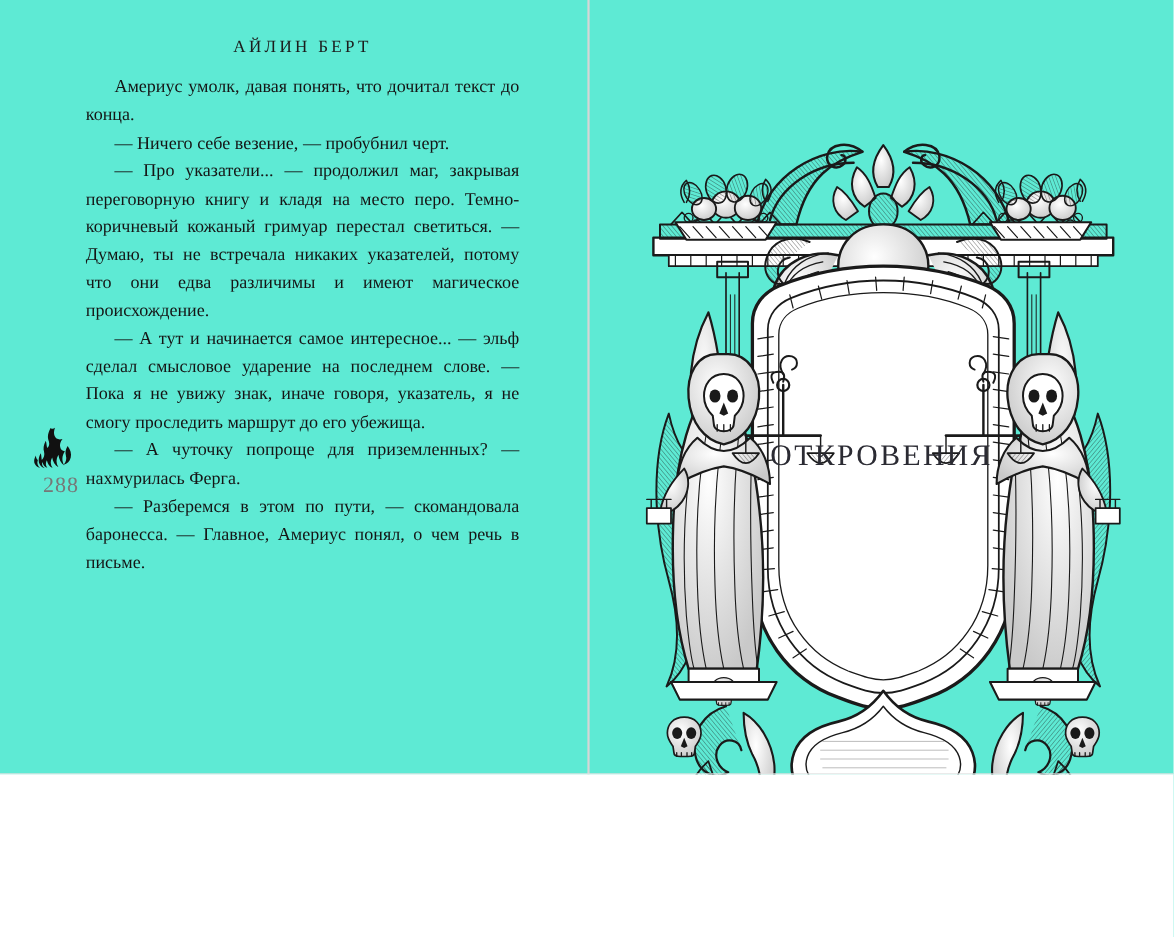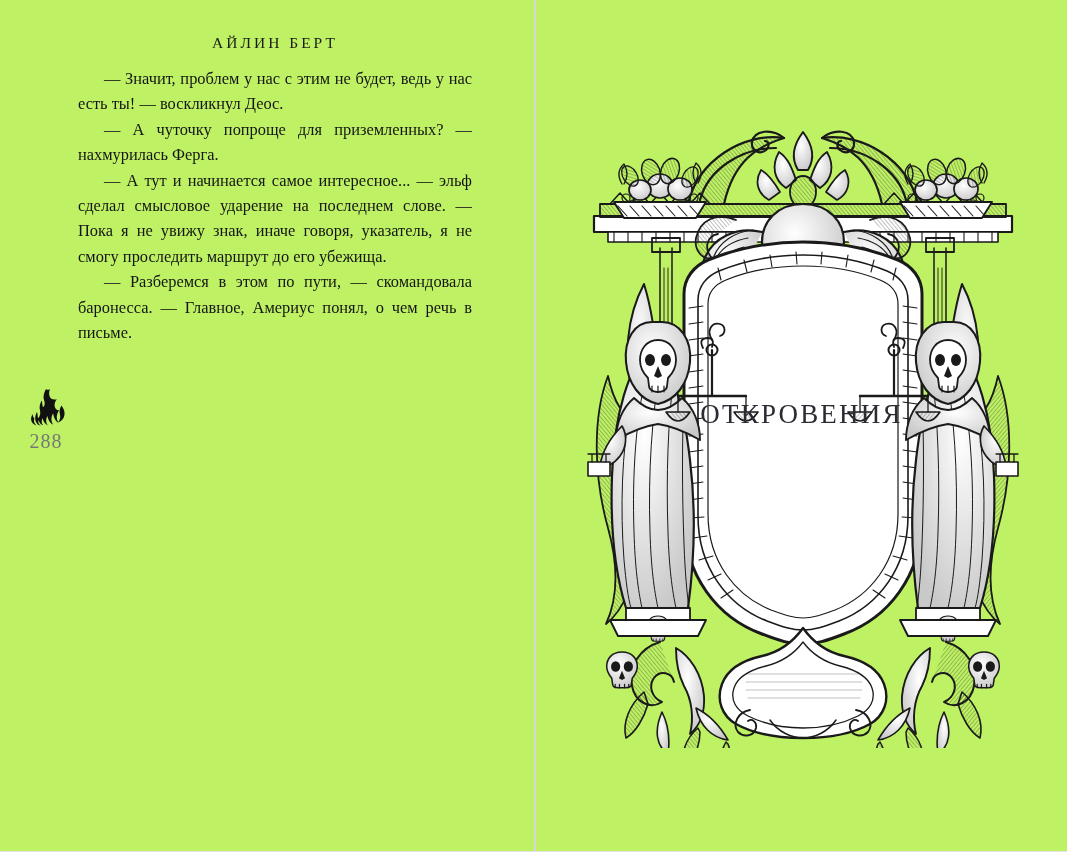--- a/index.html
+++ b/index.html
@@ -4,22 +4,22 @@
 <title>Book Spread</title>
 <style>
   html, body {
     margin: 0;
     padding: 0;
     background: #ffffff;
   }
   #page {
     position: relative;
     width: 1067px;
-    height: 852px;
-    background: #bef264;
+    height: 704px;
+    background: #5eead4;
     overflow: hidden;
     font-family: "Liberation Serif", "DejaVu Serif", serif;
     box-sizing: border-box;
   }
 
   
   .gutter {
     position: absolute;
     left: 534px;
     top: 0;
@@ -52,21 +52,21 @@
     letter-spacing: 3.0px;
     color: #1c1c1c;
     font-variant: small-caps;
     text-transform: uppercase;
   }
   .folio-block {
     position: absolute;
     left: 20px;
     top: 388px;
     width: 52px;
-    text-align: center;
+    text-align: right;
   }
   .folio-orn {
     display: block;
     width: 52px;
     height: 38px;
   }
   .folio-num {
     display: block;
     margin-top: 4px;
     font-size: 20px;
@@ -133,23 +133,25 @@
             <path d="M26 1 C22.5 7.5 23.6 10.5 24.4 13.2 C25.2 16 24.6 18 22.9 19.3 C22.2 16.7 22.4 14.6 21.6 12.6 C19.4 16.8 19.3 19.9 20.0 22.5 C20.8 25.6 20.0 28.4 18.0 30.2 C17.6 27.9 17.7 25.8 17.0 24.0 C14.6 28.3 14.9 31.9 16.3 34.4 C17.3 36.2 18.9 37.2 20.8 37.6 C18.6 36.1 17.7 34.0 18.5 31.9 C19.2 34.6 20.6 36.4 23.0 37.2 C21.4 35.0 21.3 32.7 22.6 30.3 C23.3 33.6 24.9 35.9 27.8 37.4 C25.7 34.3 25.6 31.2 27.4 27.9 C28.1 31.9 29.9 34.8 33.1 36.8 C30.8 33.0 30.8 29.2 33.1 25.3 C33.7 29.6 35.3 32.8 38.4 35.1 C36.0 30.7 36.2 26.4 39.0 22.2 C36.6 22.0 35.2 20.7 34.7 18.4 C34.2 16.1 34.9 13.7 36.8 11.2 C33.0 12.0 30.6 11.0 29.6 8.2 C28.8 6.0 29.0 3.6 30.0 0.9 C28.6 2.1 27.3 2.2 26 1 Z"></path>
             <path d="M41.5 17.5 C39.6 20.5 39.1 23.4 39.9 26.2 C40.8 29.4 40.0 32.2 37.8 34.5 C41.2 33.6 43.4 31.3 44.3 27.8 C45.1 24.6 44.2 21.2 41.5 17.5 Z"></path>
             <path d="M12.6 26.0 C10.9 29.0 10.6 31.6 11.7 33.8 C12.6 35.6 14.2 36.8 16.4 37.4 C14.1 35.4 13.4 33.0 14.4 30.2 C13.3 29.3 12.7 27.9 12.6 26.0 Z"></path>
           </g>
         </svg>
       </span>
       <span class="folio-num">288</span>
     </div>
 
     <div class="bodycol">
-      <p>— Значит, проблем у нас с этим не будет, ведь у нас есть ты! — воскликнул Деос.</p>
+      <p>Америус умолк, давая понять, что дочитал текст до конца.</p>
+      <p>— Ничего себе везение, — пробубнил черт.</p>
+      <p>— Про указатели... — продолжил маг, закрывая переговорную книгу и кладя на место перо. Темно-коричневый кожаный гримуар перестал светиться. — Думаю, ты не встречала никаких указателей, потому что они едва различимы и имеют магическое происхождение.</p>
+      <p>— А тут и начинается самое интересное... — эльф сделал смысловое ударение на последнем слове. — Пока я не увижу знак, иначе говоря, указатель, я не смогу проследить маршрут до его убежища.</p>
       <p>— А чуточку попроще для приземленных? — нахмурилась Ферга.</p>
-      <p>— А тут и начинается самое интересное... — эльф сделал смысловое ударение на последнем слове. — Пока я не увижу знак, иначе говоря, указатель, я не смогу проследить маршрут до его убежища.</p>
       <p>— Разберемся в этом по пути, — скомандовала баронесса. — Главное, Америус понял, о чем речь в письме.</p>
 
     </div>
   </div>
 
   <div class="gutter"></div>
 
   <div class="page-right">
 
     <div class="plate">

